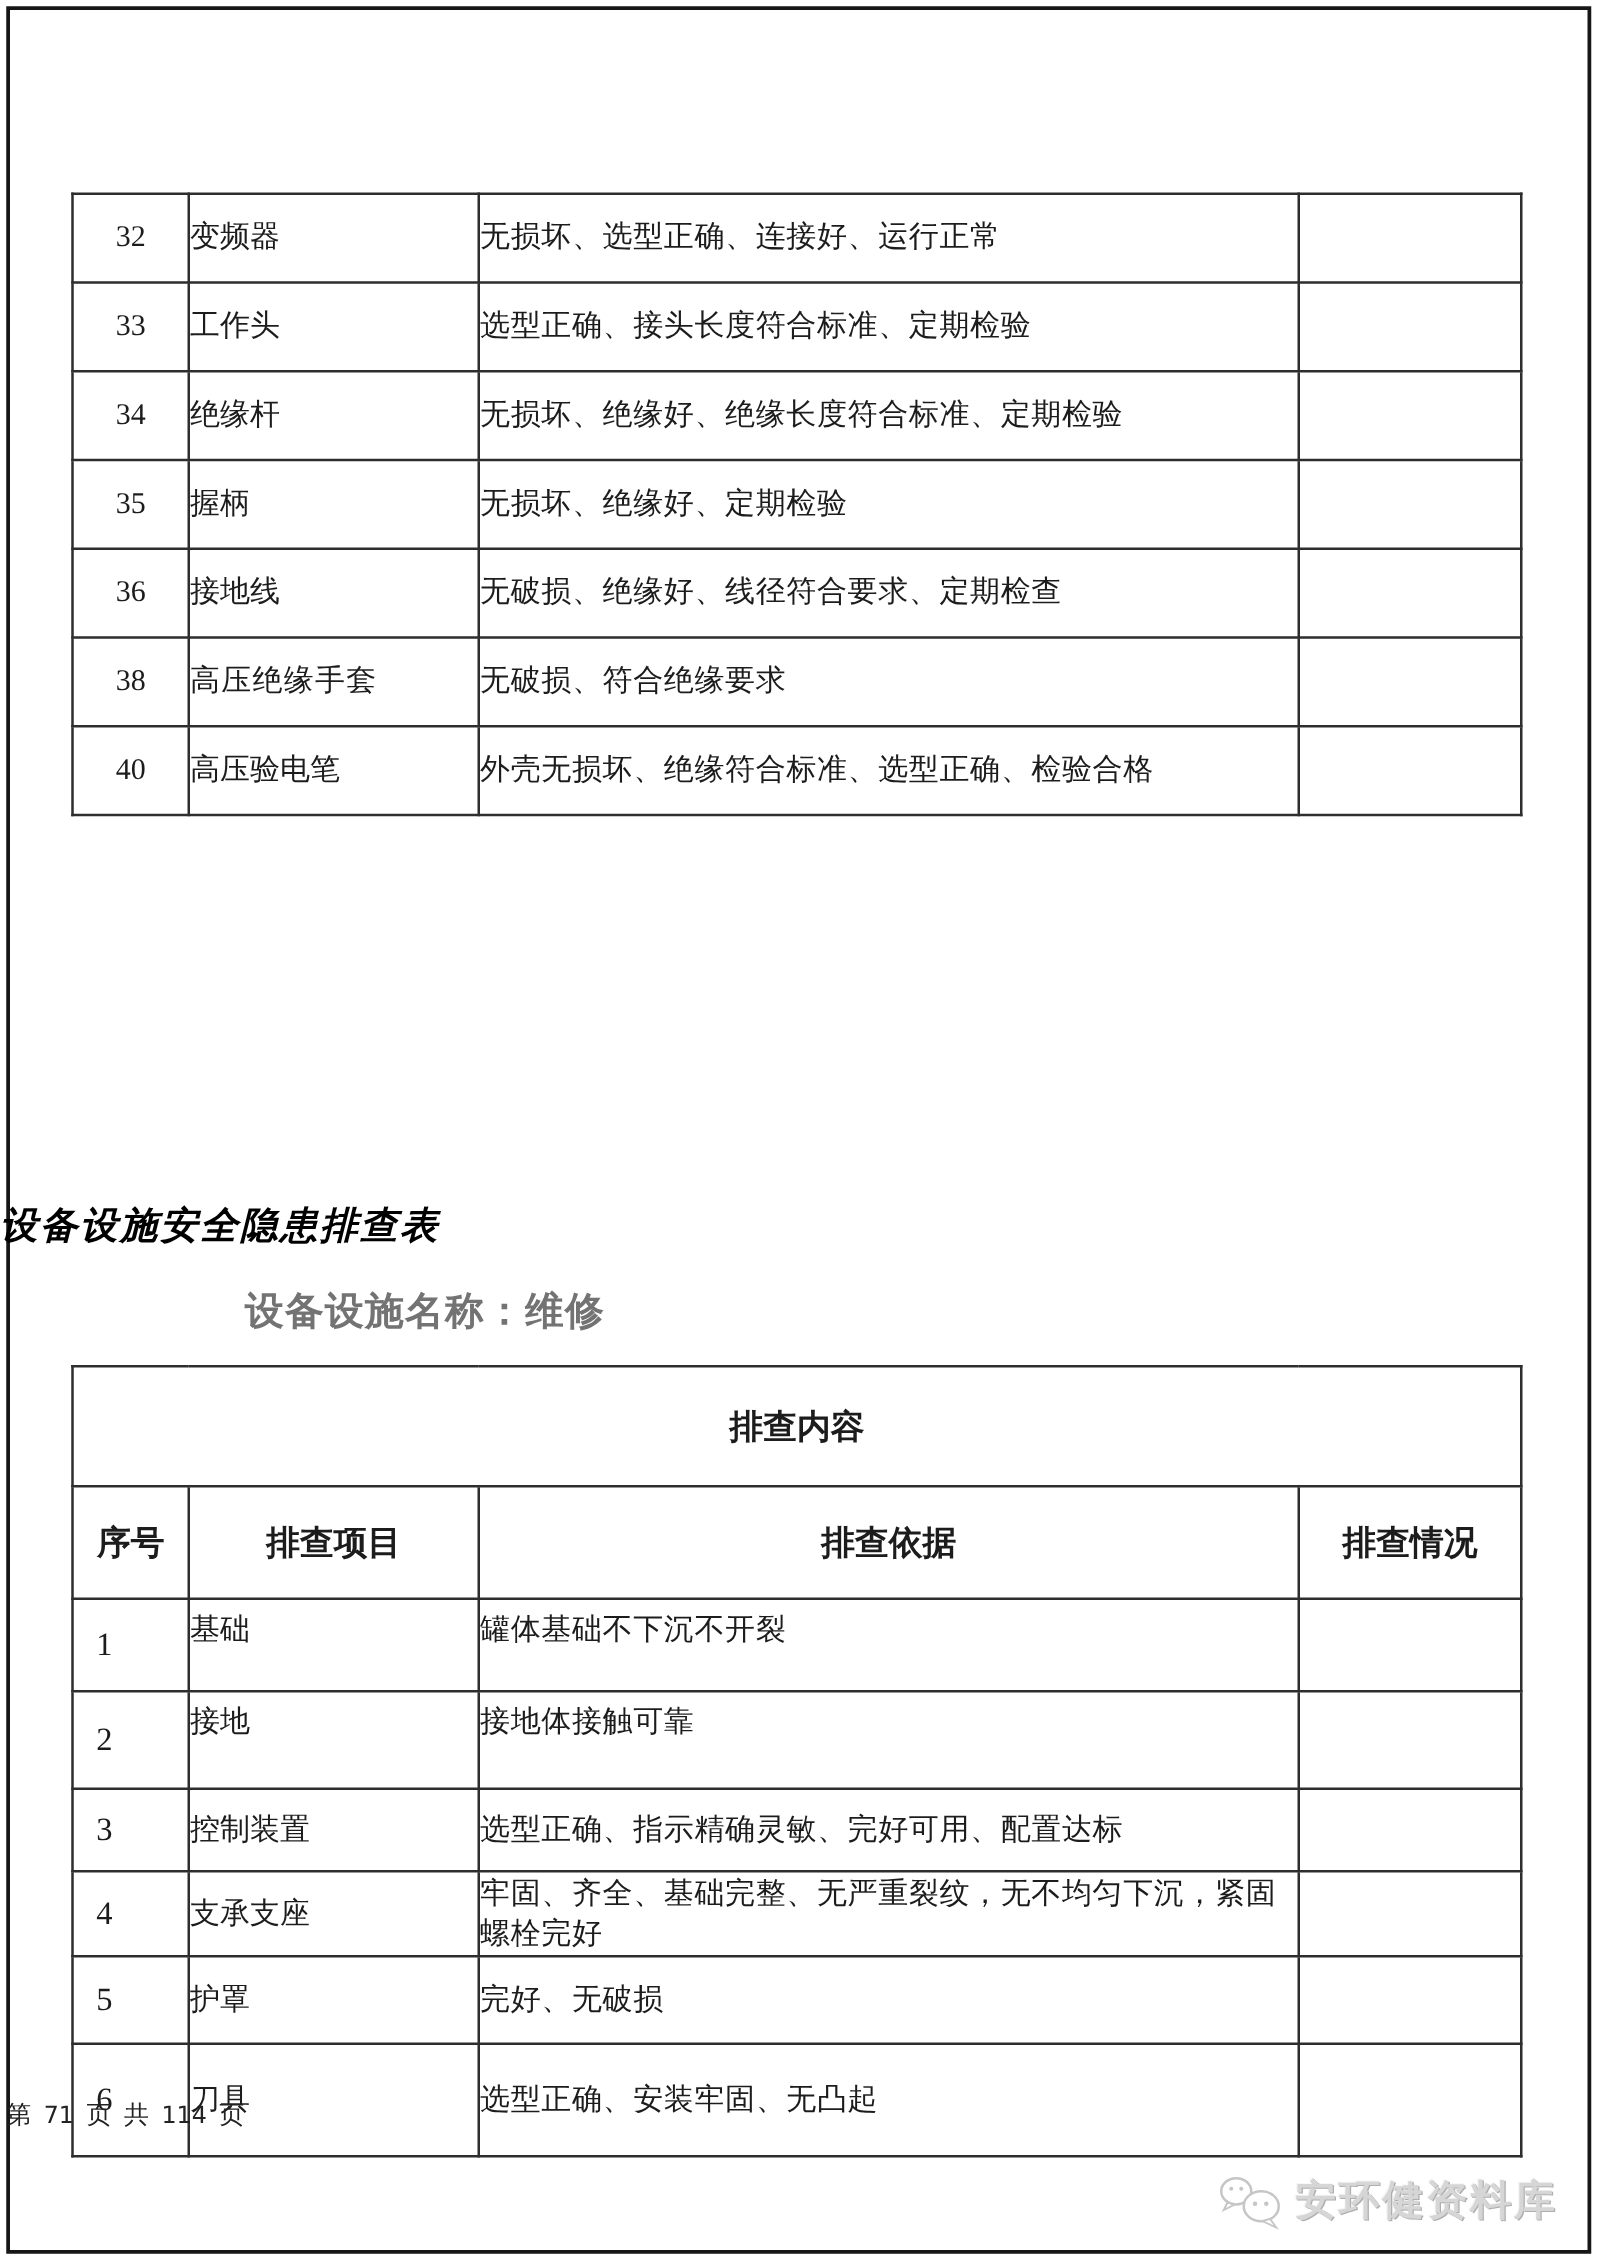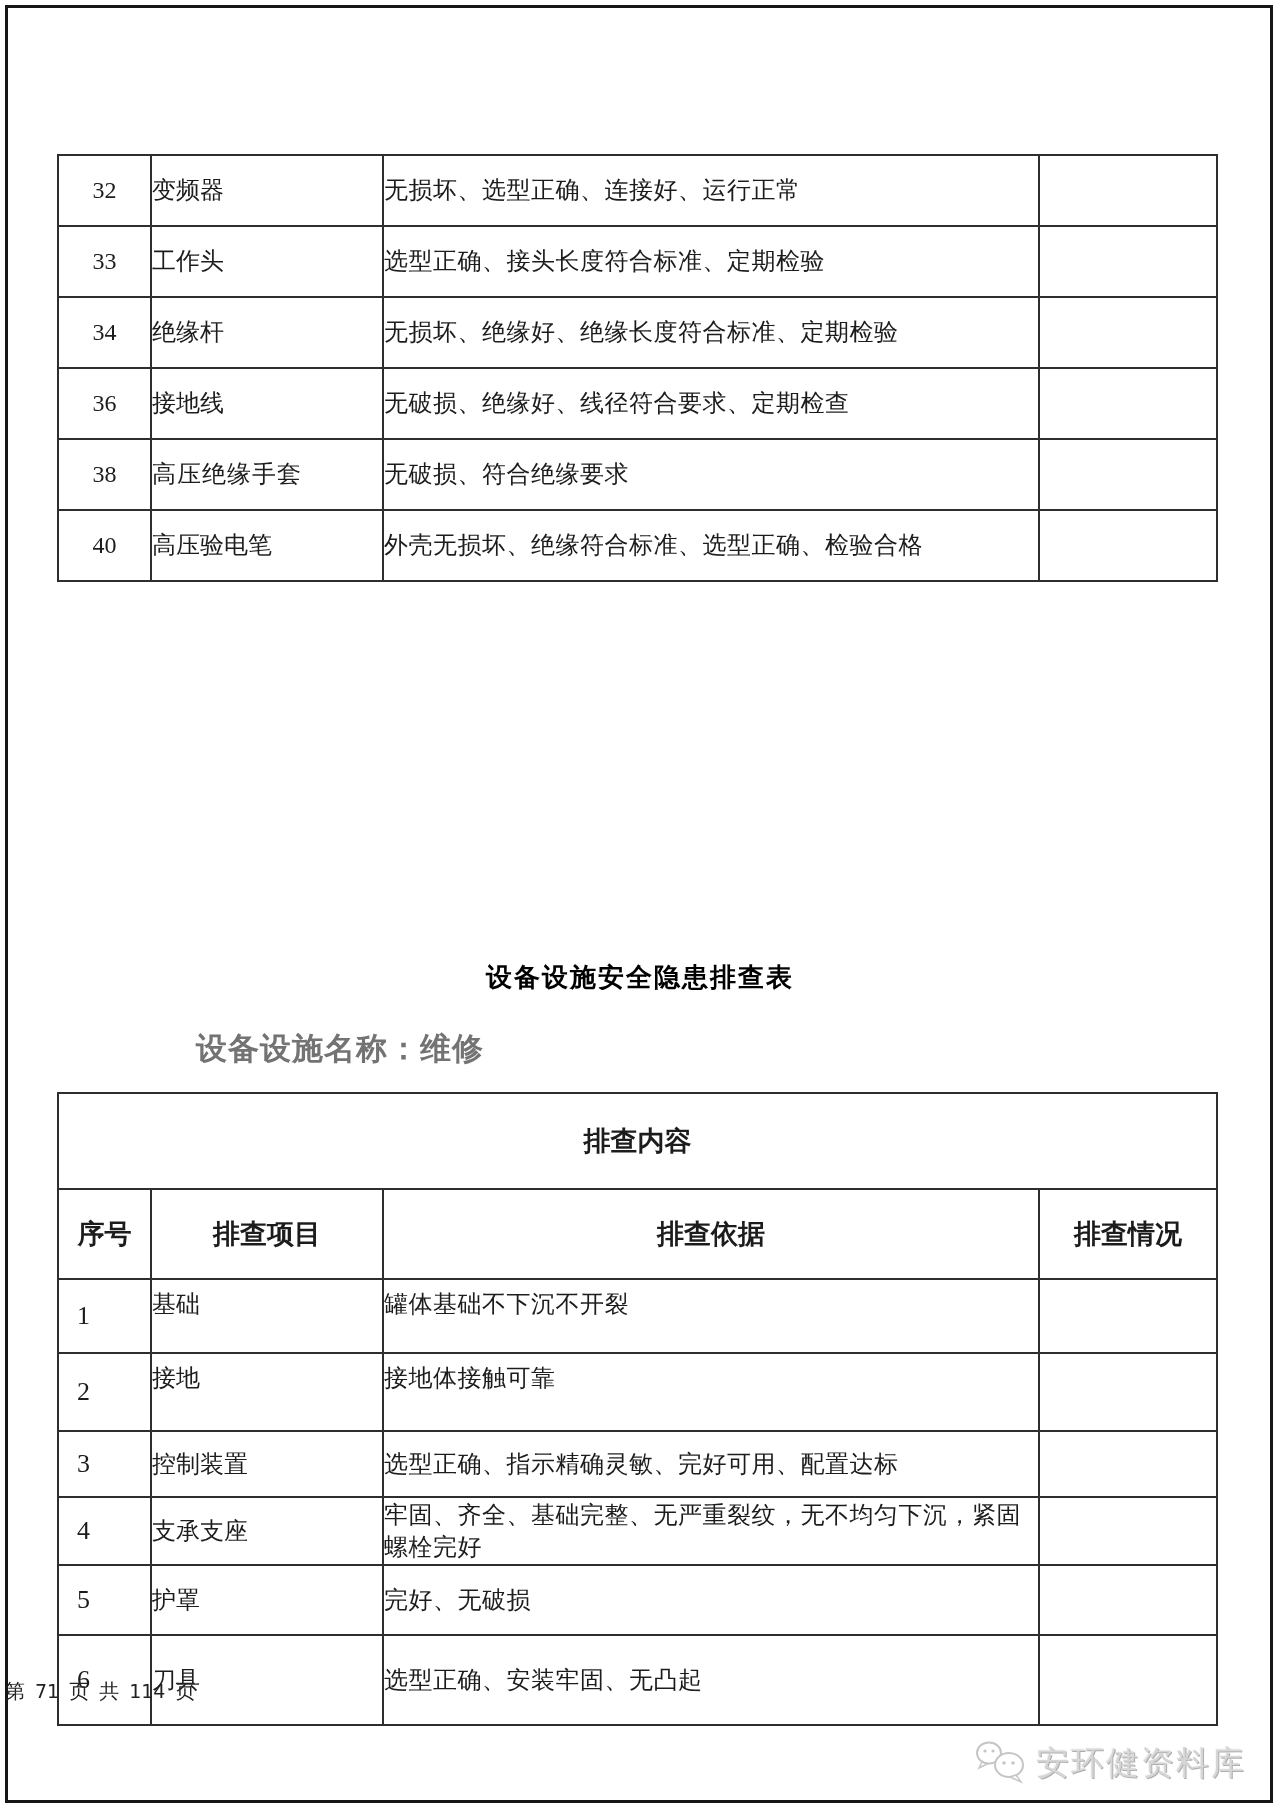--- a/index.html
+++ b/index.html
@@ -55,24 +55,24 @@
     text-align:center;
     font-family:"Liberation Sans","DejaVu Sans",sans-serif;
     font-weight:700;
     font-size:27px;
     padding:12px;
   }
   #t2 tr.vt .c-item, #t2 tr.vt .c-crit{vertical-align:top;padding-top:8px;}
   
   .doc-title{
     position:absolute;left:0;top:960px;width:100%;
-    text-align:center;
-    font-family:"Liberation Sans","DejaVu Sans",sans-serif;
-    font-weight:700;font-size:26px;color:#000;
+    font-family:"Liberation Sans","DejaVu Sans",sans-serif;
+    font-weight:700;font-size:30px;color:#000;
     letter-spacing:2px;
+    font-style:italic;
   }
   .doc-subtitle{
     position:absolute;left:196px;top:1028px;
     font-family:"Liberation Sans","DejaVu Sans",sans-serif;
     font-weight:700;font-size:31px;color:#737373;
     letter-spacing:1px;
   }
   
   .footer{
     position:absolute;left:0;top:1678px;width:100%;
@@ -80,21 +80,21 @@
     font-size:20px;color:#222;
   }
   .footer span{margin:0 5px;}
   .footer .num{
     font-family:"DejaVu Sans","Liberation Sans",sans-serif;
     font-size:19px;font-weight:500;
   }
   
   .watermark{
     position:absolute;top:1738px;right:34px;
-    display:flex;align-items:flex-end;gap:6px;
+    display:flex;align-items:flex-start;gap:6px;font-weight:bold;
   }
   .wm-text{
     font-family:"Liberation Sans","DejaVu Sans",sans-serif;
     font-size:33px;letter-spacing:2px;
     color:#d6d6d6;
     text-shadow:1px 1px 0 #aeaeae, -1px -1px 0 #f7f7f7;
     white-space:nowrap;
   }
 </style>
 </head>
@@ -120,20 +120,26 @@
       <tr>
         <td class="c-no">33</td>
         <td class="c-item">工作头</td>
         <td class="c-crit">选型正确、接头长度符合标准、定期检验</td>
         <td class="c-status"></td>
       </tr>
       <tr>
         <td class="c-no">34</td>
         <td class="c-item">绝缘杆</td>
         <td class="c-crit">无损坏、绝缘好、绝缘长度符合标准、定期检验</td>
+        <td class="c-status"></td>
+      </tr>
+      <tr>
+        <td class="c-no">35</td>
+        <td class="c-item">握柄</td>
+        <td class="c-crit">无损坏、绝缘好、定期检验</td>
         <td class="c-status"></td>
       </tr>
       <tr>
         <td class="c-no">36</td>
         <td class="c-item">接地线</td>
         <td class="c-crit">无破损、绝缘好、线径符合要求、定期检查</td>
         <td class="c-status"></td>
       </tr>
       <tr>
         <td class="c-no">38</td>

